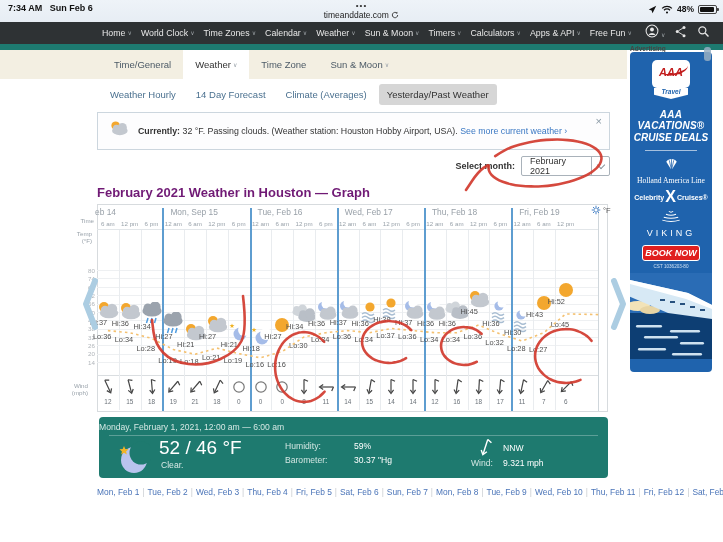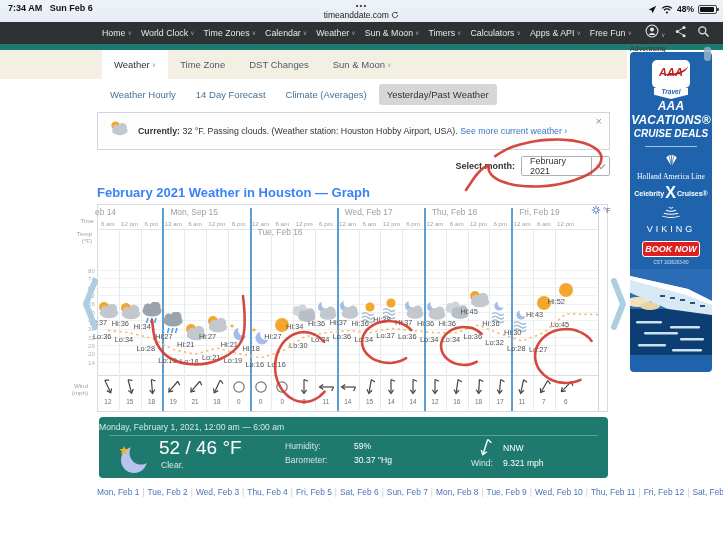--- a/index.html
+++ b/index.html
@@ -46,21 +46,21 @@
   #banner-close { position:absolute; right:7px; top:2px; color:#8a9aa5; font-size:11px; cursor:pointer;}
 
   
   #month-row { left:380px; top:155px; width:230px; height:22px; display:flex; justify-content:flex-end; align-items:center;}
   #month-label { font-size:9px; font-weight:bold; color:#333; margin-right:6px;}
   #month-box { display:flex; border:1px solid #a9b2ba; border-radius:2px; background:#fff; height:20px;}
   #month-value { font-size:9px; color:#333; padding:0 8px; display:flex; align-items:center; width:69px;}
   #month-caret { width:18px; border-left:1px solid #a9b2ba; display:flex; align-items:center; justify-content:center;}
   .chev { width:6px; height:6px; border-right:1.5px solid #8a949c; border-bottom:1.5px solid #8a949c; transform:rotate(45deg); margin-top:-3px;}
 
-  #heading { left:97px; top:185px; font-size:13px; font-weight:bold; color:#3b82f6;}
+  #heading { left:97px; top:185px; font-size:13px; font-weight:bold; color:#701a75;}
 
   
   #graph-box { left:97px; top:204px; width:511px; height:208px; border:1px solid #d7dbde; background:#fff;}
   .day-label { position:absolute; font-size:8.4px; color:#98a0a8; white-space:nowrap;}
   .time-label { position:absolute; font-size:6.2px; color:#9aa3ab; text-align:center; width:22px;}
   .ytick { position:absolute; font-size:6.2px; color:#b0b5ba; width:16px; text-align:right;}
   .axis-label { position:absolute; font-size:6.2px; color:#9aa3ab; width:26px; text-align:right; line-height:7px;}
   .hi-label,.lo-label { position:absolute; font-size:7.4px; color:#4d4d4d; white-space:nowrap;}
   .wind-num { position:absolute; font-size:6.4px; color:#6b7279; width:22px; text-align:center;}
   .gline-h { position:absolute; height:1px; background:#eef0f2;}
@@ -87,21 +87,21 @@
   
   #ad-label { left:630px; top:45px; font-size:6.5px; color:#444; font-weight:bold;}
   #ad { left:630px; top:52px; width:82px; height:320px; background:#1f63ad; border-radius:4px;
         overflow:hidden; text-align:center; color:#fff;}
   #aaa-logo { margin:8px auto 0; width:38px; height:28px; background:#fff; border-radius:5px; position:relative;}
   #aaa-text { font-size:11px; font-weight:bold; font-style:italic; color:#c21f1f; padding-top:6px;}
   #aaa-swoosh { position:absolute; right:2px; top:3px; width:26px; height:12px;
     border-bottom:2px solid #c21f1f; border-radius:50%; transform:rotate(-14deg);}
   #travel-ribbon { margin:0 auto; width:34px; height:11px; background:#fff;
     clip-path:polygon(0 0,100% 0,100% 62%,50% 100%,0 62%); font-size:6.5px; font-style:italic; color:#1f63ad; font-weight:bold;}
-  #ad-line1 { font-size:12px; font-weight:800; font-style:italic; letter-spacing:.2px;}
+  #ad-line1 { margin-top:10px; font-size:10px; font-weight:800; font-style:italic; letter-spacing:.2px;}
   #ad-line2 { font-size:10px; font-weight:800; font-style:italic; margin-top:1px;}
   #ad-div { margin:7px auto 6px; width:52px; height:1px; background:rgba(255,255,255,.6);}
   #hal-name { font-family:"Liberation Serif", serif; font-size:7.6px; margin-top:1px;}
   #celebrity { display:flex; align-items:center; justify-content:center; margin-top:5px;}
   #celebrity .cl { font-size:7px; font-weight:bold;}
   #celebrity .cx { font-size:16px; font-weight:900; margin:0 1px; line-height:14px;}
   #viking-name { font-size:9px; letter-spacing:3px; margin-top:1px;}
   #book-now { margin:7px auto 0; width:58px; height:16px; background:#e01f1f; border:1px solid #fff;
     border-radius:3px; font-size:9px; font-weight:800; font-style:italic; line-height:14px; cursor:pointer;}
   #cst { font-size:4.6px; margin-top:3px; color:#cfe0f2;}
@@ -170,23 +170,23 @@
           </svg></span>
       <span><svg width="13" height="13" viewBox="0 0 17 17">
             <circle cx="7" cy="7" r="4.6" fill="none" stroke="#e8e8e8" stroke-width="1.6"></circle>
             <line x1="10.6" y1="10.6" x2="15" y2="15" stroke="#e8e8e8" stroke-width="1.8"></line>
           </svg></span>
     </div>
   </div>
   <div id="teal-strip" class="abs"></div>
 
   <div id="tabs1" class="abs">
+      <div class="tab1">Time/General</div>
       <div class="tab1 active">Weather<span class="caret" style="color: rgb(152, 160, 168);">∨</span></div>
       <div class="tab1">Time Zone</div>
-      <div class="tab1">DST Changes</div>
       <div class="tab1">Sun &amp; Moon<span class="caret" style="color: rgb(152, 160, 168);">∨</span></div>
     </div>
   <div id="tabs2" class="abs">
       <div class="tab2">Weather Hourly</div>
       <div class="tab2">14 Day Forecast</div>
       <div class="tab2">Climate (Averages)</div>
       <div class="tab2 selected">Yesterday/Past Weather</div>
     </div>
 
   <div id="banner" class="abs">
@@ -380,21 +380,21 @@
           <circle cx="14" cy="14" r="6.5" fill="#a5bce8"></circle>
           <circle cx="18.03" cy="9.969999999999999" r="5.98" fill="#fff"></circle>
           <polygon points="6.0,3.4 6.6,5.1 8.5,5.2 7.0,6.3 7.5,8.1 6.0,7.1 4.5,8.1 5.0,6.3 3.5,5.2 5.4,5.1" fill="#f0b428"></polygon>
         </svg></div>
       <div class="hi-label" style="left: 220.7px; top: 340.2px;">Hi:21</div>
       <div class="lo-label" style="left: 223.7px; top: 356px;">Lo:19</div>
       <div class="wicon" style="left: 230.7px; top: 377px;"><svg width="16" height="20" viewBox="0 0 16 20">
           <circle cx="8" cy="10" r="5.2" fill="none" stroke="#777" stroke-width="1.2"></circle>
         </svg></div>
       <div class="wind-num" style="left: 227.7px; top: 398px;">0</div>
-      <div class="day-label" style="left: 257.6px; top: 207px; margin-top: 20px;">Tue, Feb 16</div>
+      <div class="day-label" style="left: 257.6px; top: 207px;">Tue, Feb 16</div>
       <div class="day-sep" style="left: 249.6px; top: 208px; height: 203px;"></div>
       <div class="time-label" style="left: 249.5px; top: 220px;">12 am</div>
       <div class="wicon" style="left: 247.5px; top: 324.4px;"><svg width="26" height="26" viewBox="0 0 26 26">
           <circle cx="14" cy="14" r="6.5" fill="#a5bce8"></circle>
           <circle cx="18.03" cy="9.969999999999999" r="5.98" fill="#fff"></circle>
           <polygon points="6.0,3.4 6.6,5.1 8.5,5.2 7.0,6.3 7.5,8.1 6.0,7.1 4.5,8.1 5.0,6.3 3.5,5.2 5.4,5.1" fill="#f0b428"></polygon>
         </svg></div>
       <div class="hi-label" style="left: 242.5px; top: 344.4px;">Hi:18</div>
       <div class="lo-label" style="left: 245.5px; top: 360.2px;">Lo:16</div>
       <div class="wicon" style="left: 252.5px; top: 377px;"><svg width="16" height="20" viewBox="0 0 16 20">

